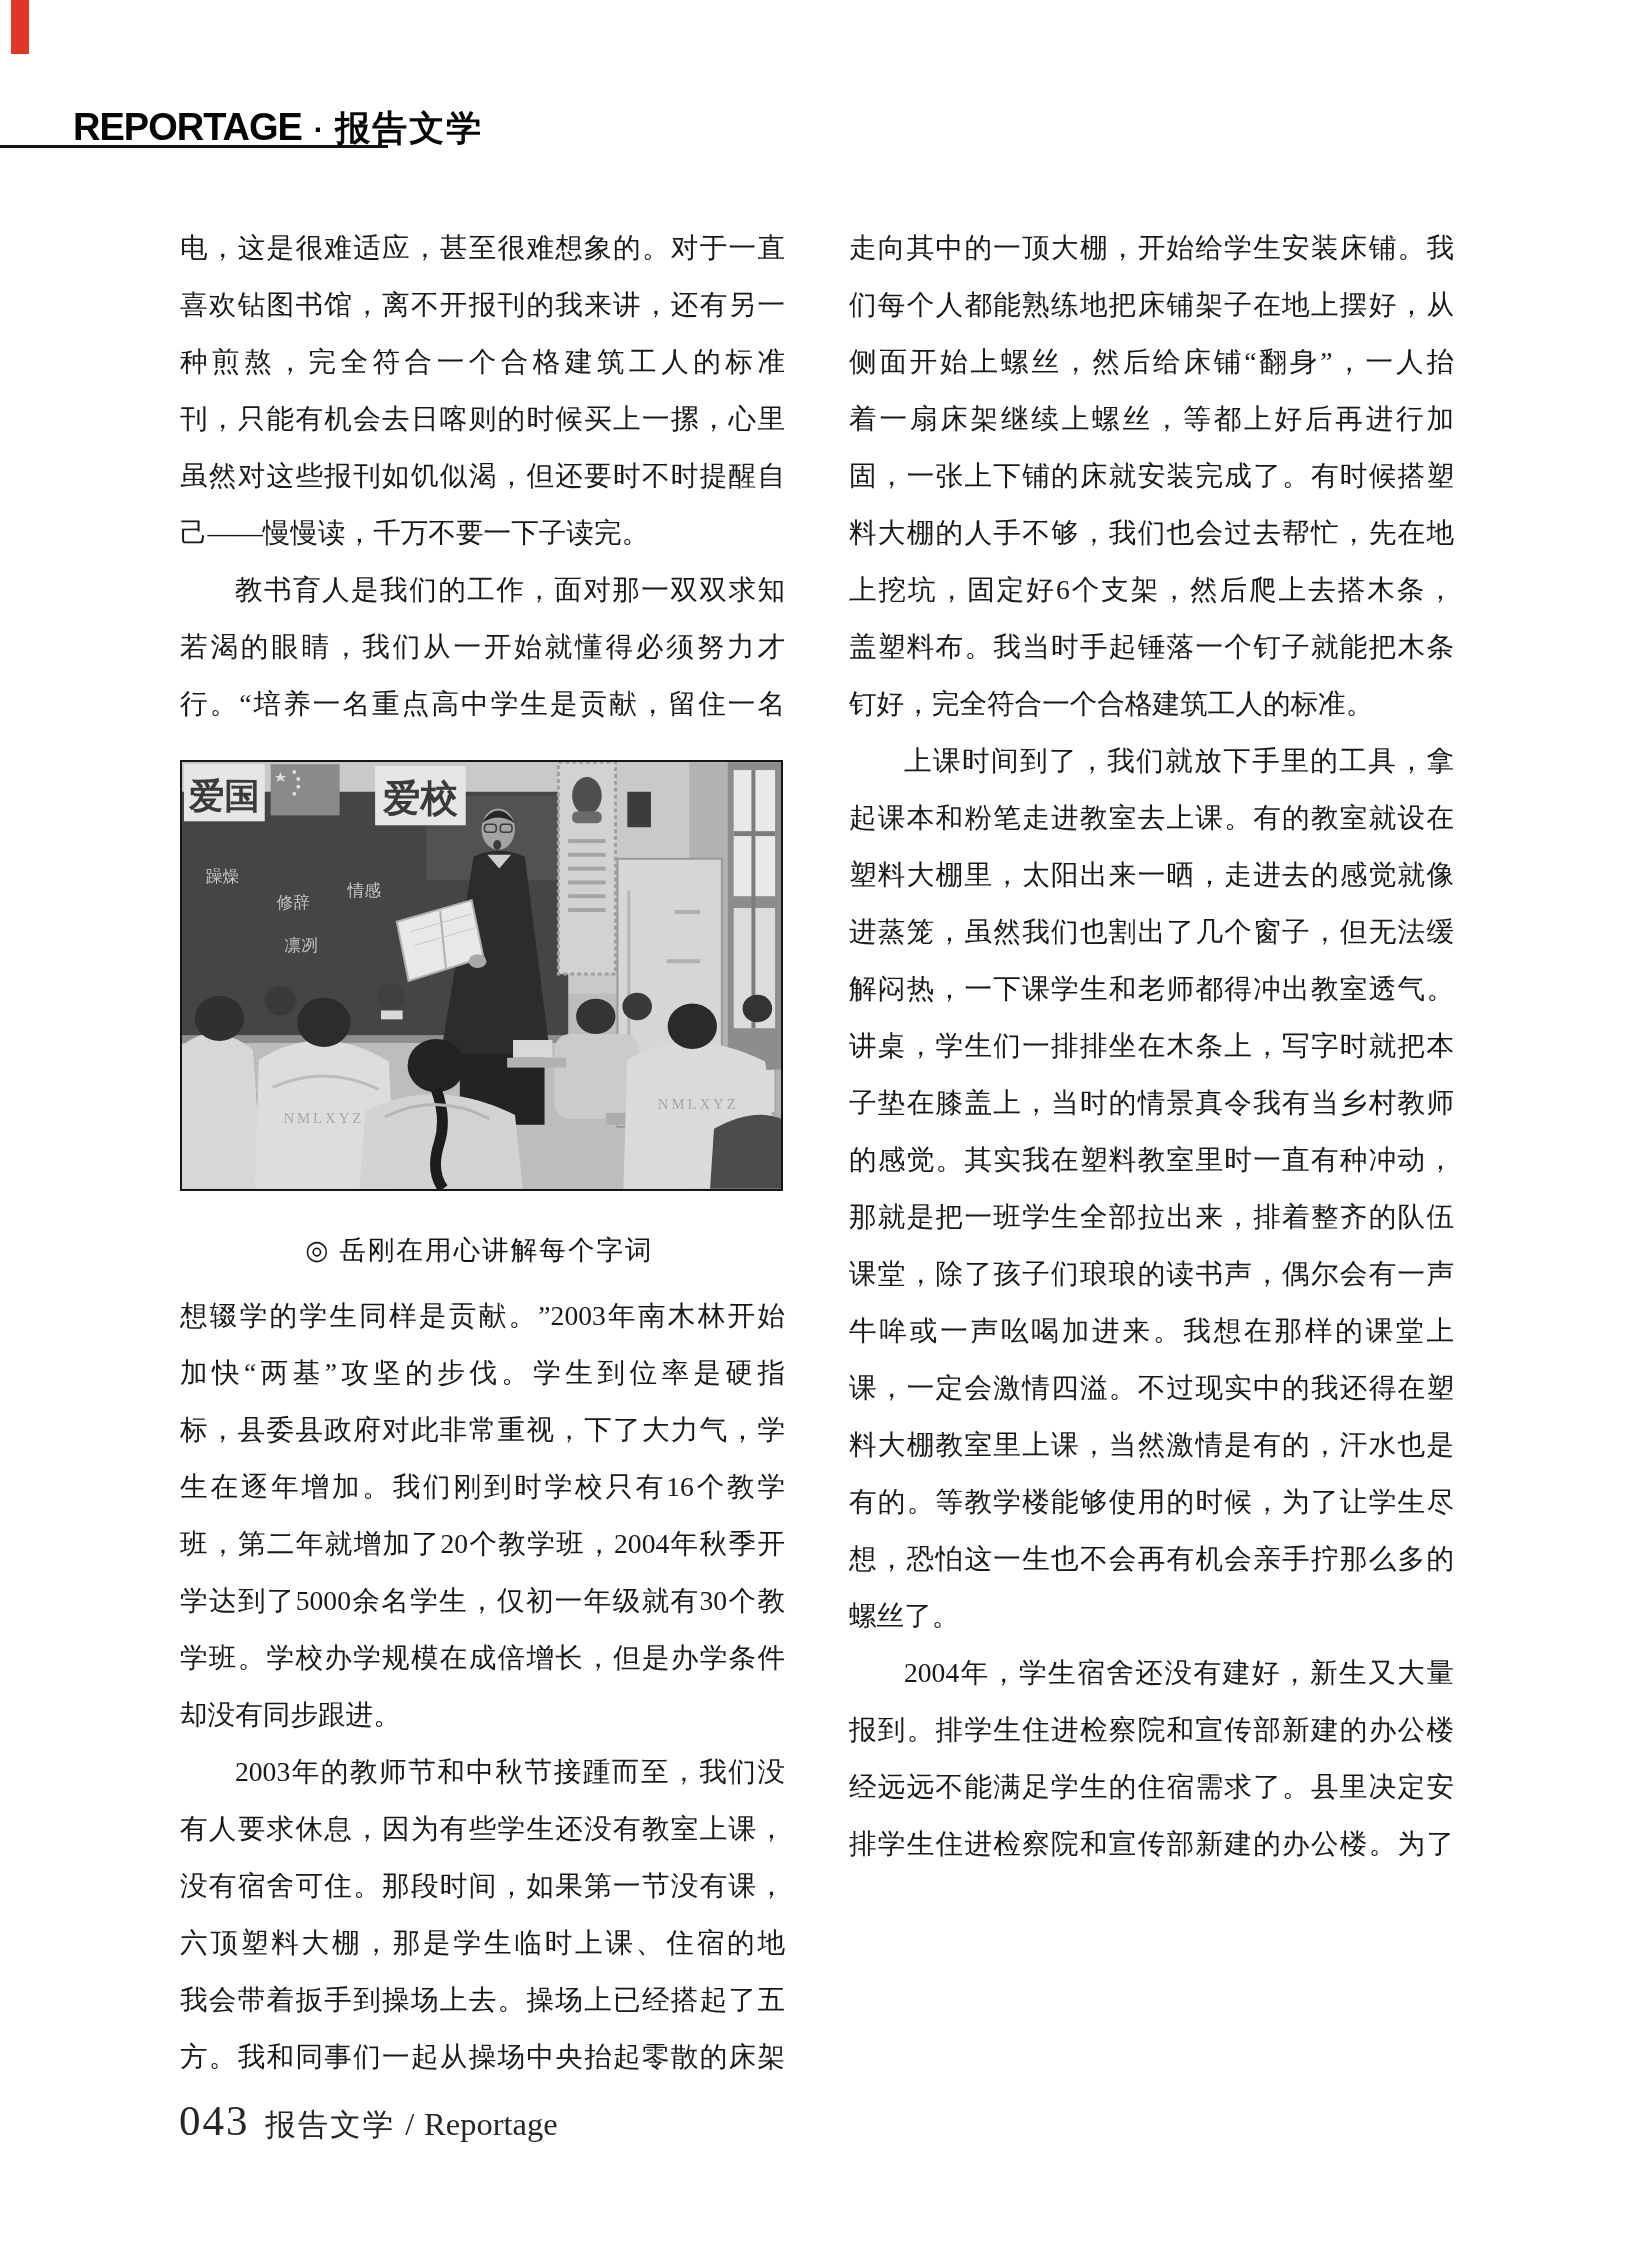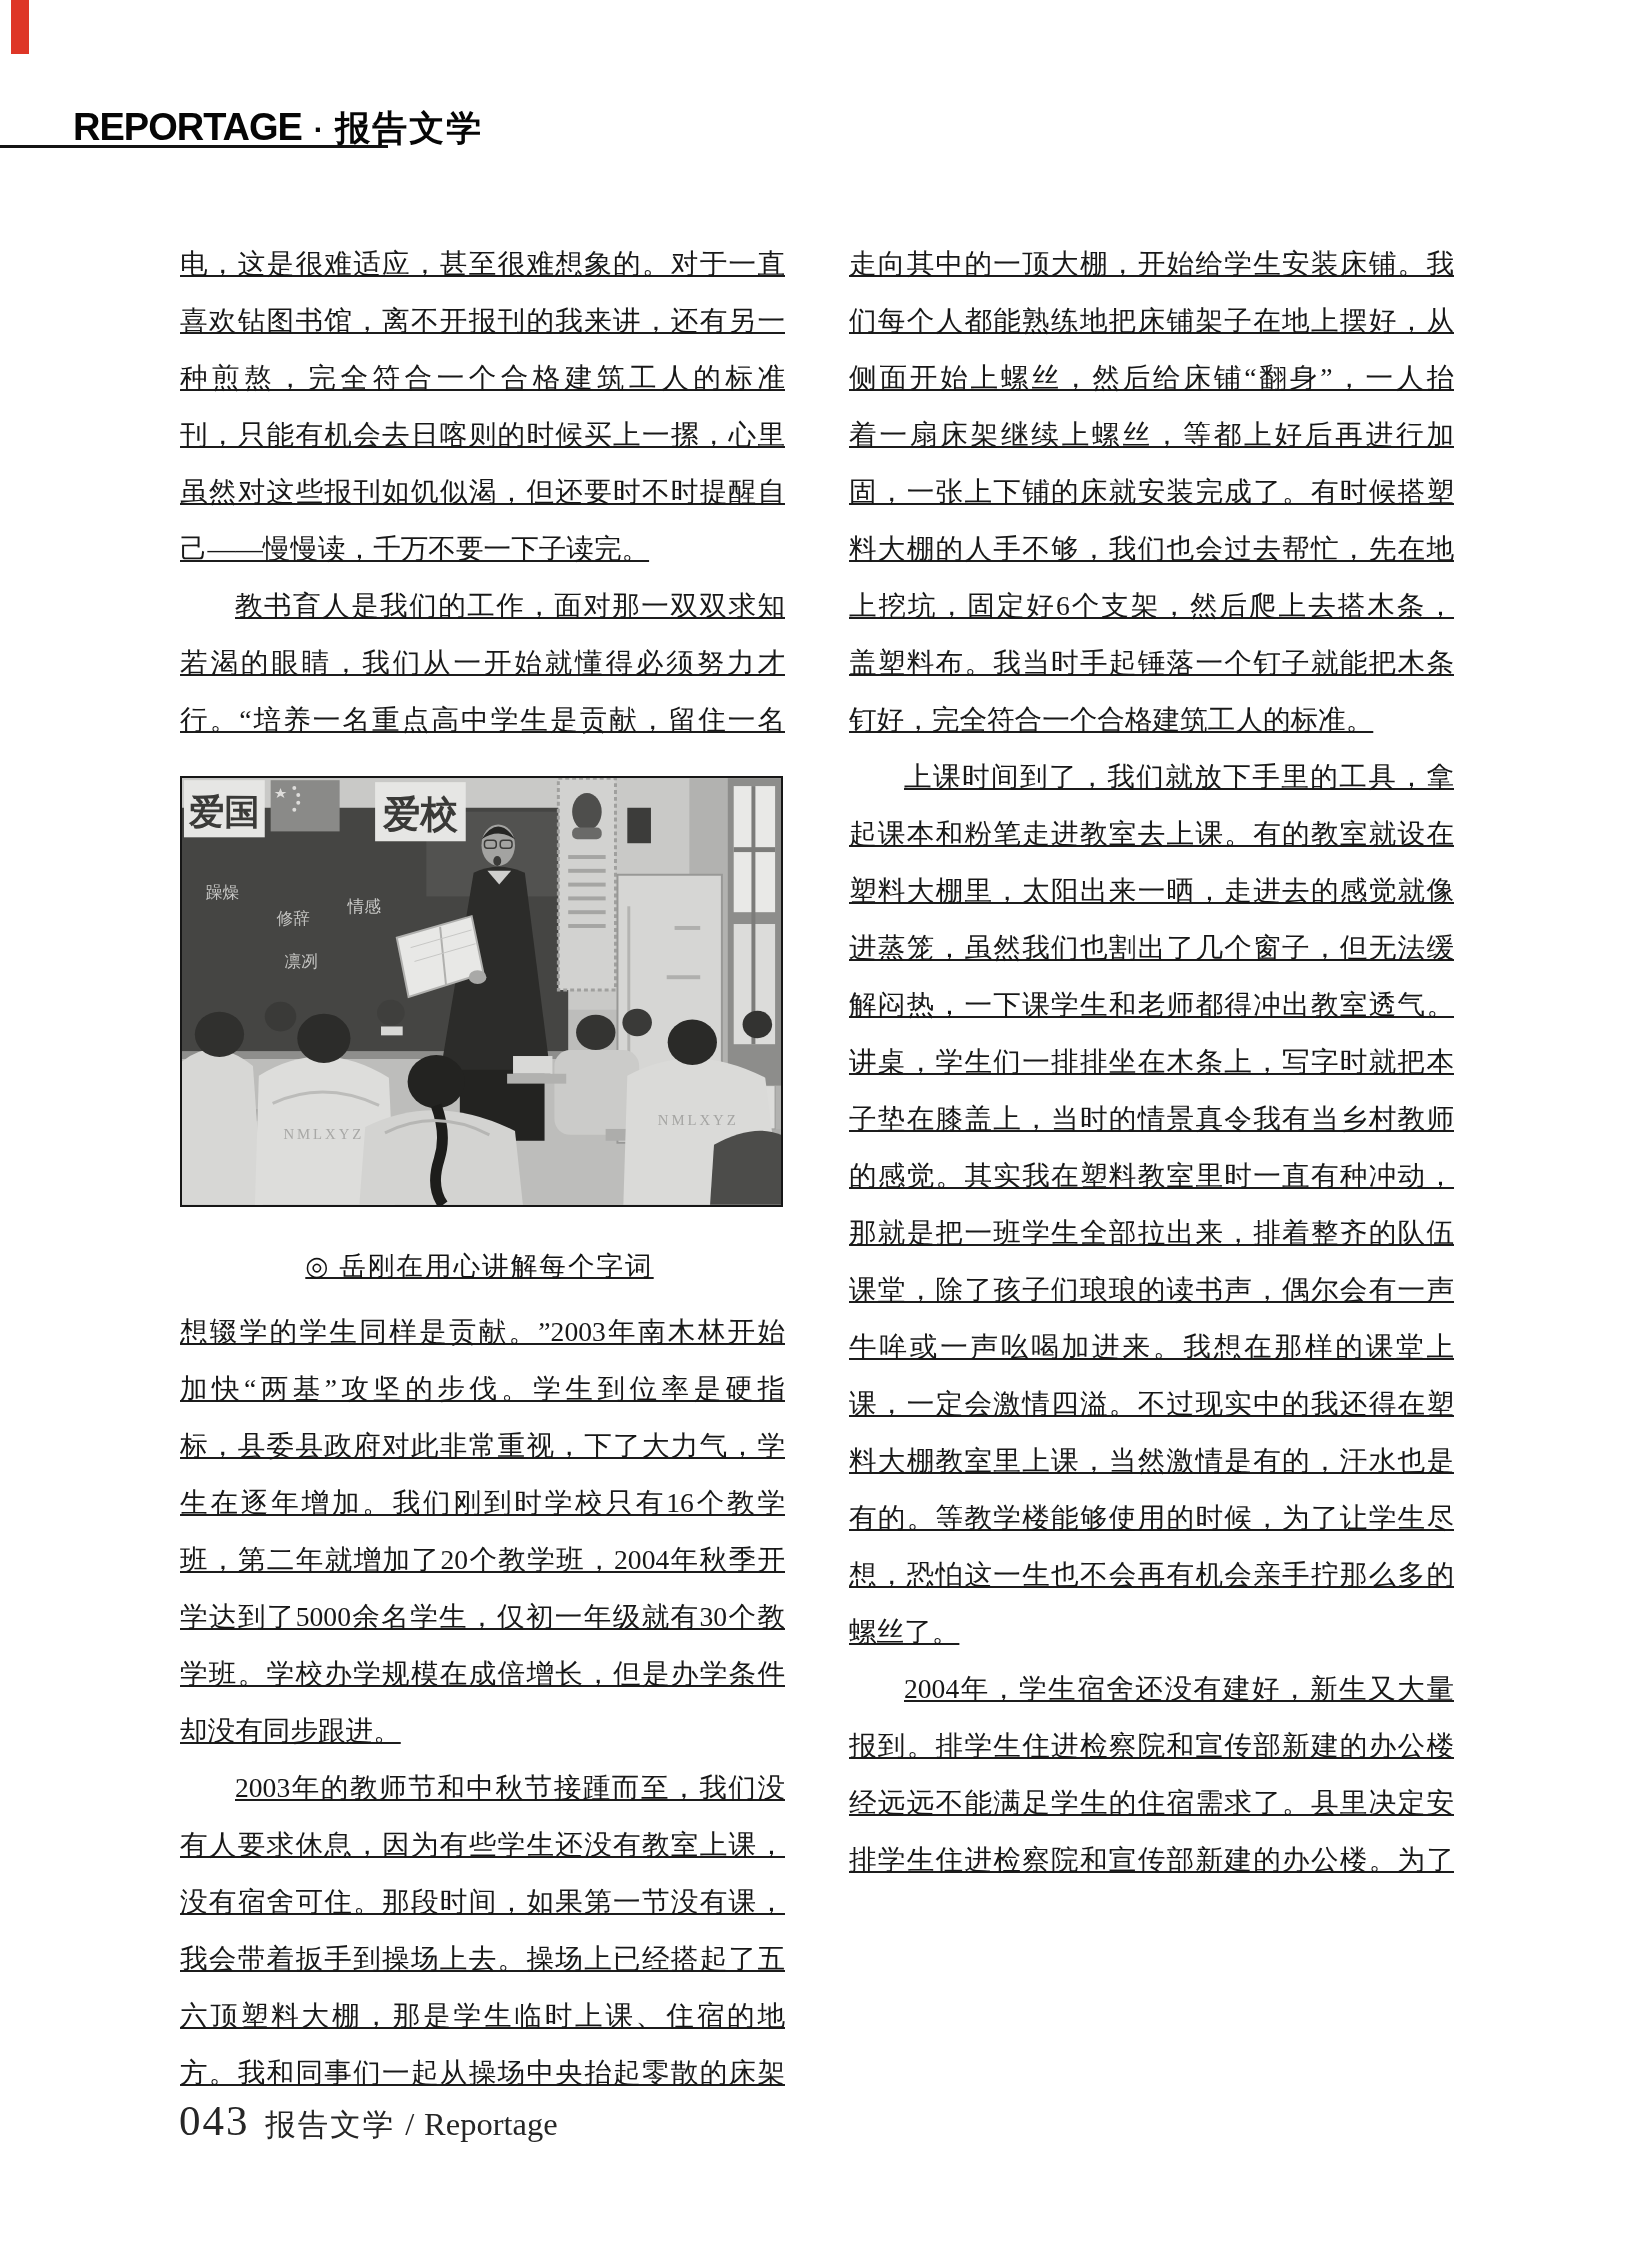--- a/index.html
+++ b/index.html
@@ -6,21 +6,21 @@
   body{width:1626px;height:2257px;position:relative;font-family:"Liberation Serif","DejaVu Serif",serif;color:#1c1c1c;overflow:hidden;}
 
   .red-mark{position:absolute;left:10.8px;top:0;width:18.7px;height:54px;background:#de3627;}
 
   .header-title{position:absolute;left:73px;top:105px;display:flex;align-items:baseline;white-space:nowrap;}
   .header-title .en{font-family:"Liberation Sans","DejaVu Sans",sans-serif;font-weight:900;font-size:38px;letter-spacing:-1px;color:#060606;}
   .header-title .dot{font-family:"Liberation Sans","DejaVu Sans",sans-serif;font-weight:900;font-size:29.6px;margin:0 11.8px;color:#060606;}
   .header-title .zh{font-family:"Liberation Sans","DejaVu Sans",sans-serif;font-weight:700;font-size:35px;color:#060606;letter-spacing:2px;}
   .header-rule{position:absolute;left:0;top:145px;width:388px;height:3px;background:#141414;}
 
-  .col{position:absolute;top:235px;width:605px;text-decoration:underline;}
+  .col{position:absolute;top:219px;width:605px;}
   .col-left{left:180px;}
   .col-right{left:849px;}
 
   .tline{height:57px;line-height:57px;overflow:hidden;font-size:27.6px;color:#181818;
          text-align:justify;text-justify:inter-ideograph;}
   .tline.just::after{content:"";display:inline-block;width:100%;height:0;}
   .tline.ind{text-indent:55px;}
 
   .photo-wrap{margin-top:27.6px;width:599px;}
   .photo-frame{width:599px;height:427px;border:2px solid #161616;background:#bdbdbb;}
@@ -174,22 +174,22 @@
       <div class="tline just">加快“两基”攻坚的步伐。学生到位率是硬指</div>
       <div class="tline just">标，县委县政府对此非常重视，下了大力气，学</div>
       <div class="tline just">生在逐年增加。我们刚到时学校只有16个教学</div>
       <div class="tline just">班，第二年就增加了20个教学班，2004年秋季开</div>
       <div class="tline just">学达到了5000余名学生，仅初一年级就有30个教</div>
       <div class="tline just">学班。学校办学规模在成倍增长，但是办学条件</div>
       <div class="tline">却没有同步跟进。</div>
       <div class="tline just ind">2003年的教师节和中秋节接踵而至，我们没</div>
       <div class="tline just">有人要求休息，因为有些学生还没有教室上课，</div>
       <div class="tline just">没有宿舍可住。那段时间，如果第一节没有课，</div>
+      <div class="tline just">六顶塑料大棚，那是学生临时上课、住宿的地</div>
       <div class="tline just">我会带着扳手到操场上去。操场上已经搭起了五</div>
-      <div class="tline just">六顶塑料大棚，那是学生临时上课、住宿的地</div>
       <div class="tline just">方。我和同事们一起从操场中央抬起零散的床架</div>
     </div>
 </div>
 
 <div class="col col-right">
   <div>
       <div class="tline just">走向其中的一顶大棚，开始给学生安装床铺。我</div>
       <div class="tline just">们每个人都能熟练地把床铺架子在地上摆好，从</div>
       <div class="tline just">侧面开始上螺丝，然后给床铺“翻身”，一人抬</div>
       <div class="tline just">着一扇床架继续上螺丝，等都上好后再进行加</div>

